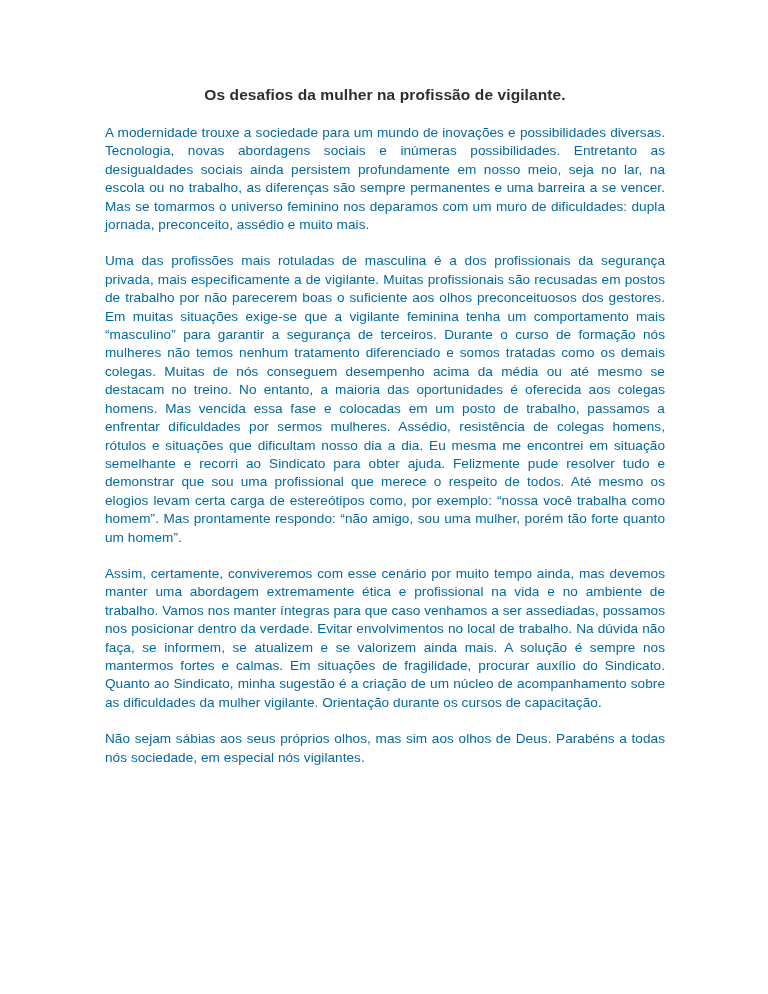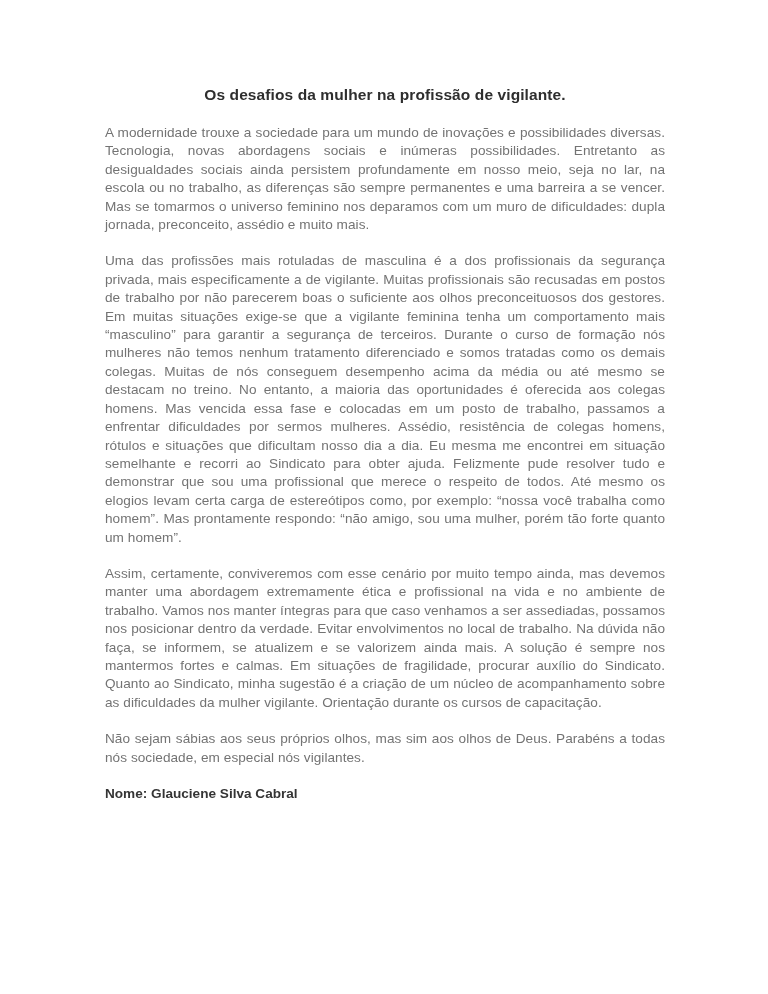--- a/index.html
+++ b/index.html
@@ -25,21 +25,21 @@
     font-size: 15.5px;
     font-weight: bold;
     color: #2e2e2e;
     text-align: center;
     letter-spacing: 0.1px;
   }
   .para {
     margin: 0 0 18px 0;
     font-size: 13.6px;
     line-height: 18.4px;
-    color: #737373;
+    color: #0369a1;
     text-align: justify;
     letter-spacing: 0.05px;
   }
   .signature {
     margin: 0;
     font-size: 13.6px;
     line-height: 18.4px;
     font-weight: bold;
     color: #353535;
     text-align: left;
@@ -52,14 +52,13 @@
   <h1 class="doc-title">Os desafios da mulher na profissão de vigilante.</h1>
 
   <p class="para">A modernidade trouxe a sociedade para um mundo de inovações e possibilidades diversas. Tecnologia, novas abordagens sociais e inúmeras possibilidades. Entretanto as desigualdades sociais ainda persistem profundamente em nosso meio, seja no lar, na escola ou no trabalho, as diferenças são sempre permanentes e uma barreira a se vencer. Mas se tomarmos o universo feminino nos deparamos com um muro de dificuldades: dupla jornada, preconceito, assédio e muito mais.</p>
 
   <p class="para">Uma das profissões mais rotuladas de masculina é a dos profissionais da segurança privada, mais especificamente a de vigilante. Muitas profissionais são recusadas em postos de trabalho por não parecerem boas o suficiente aos olhos preconceituosos dos gestores. Em muitas situações exige-se que a vigilante feminina tenha um comportamento mais “masculino” para garantir a segurança de terceiros. Durante o curso de formação nós mulheres não temos nenhum tratamento diferenciado e somos tratadas como os demais colegas. Muitas de nós conseguem desempenho acima da média ou até mesmo se destacam no treino. No entanto, a maioria das oportunidades é oferecida aos colegas homens. Mas vencida essa fase e colocadas em um posto de trabalho, passamos a enfrentar dificuldades por sermos mulheres. Assédio, resistência de colegas homens, rótulos e situações que dificultam nosso dia a dia. Eu mesma me encontrei em situação semelhante e recorri ao Sindicato para obter ajuda. Felizmente pude resolver tudo e demonstrar que sou uma profissional que merece o respeito de todos. Até mesmo os elogios levam certa carga de estereótipos como, por exemplo: “nossa você trabalha como homem”. Mas prontamente respondo: “não amigo, sou uma mulher, porém tão forte quanto um homem”.</p>
 
   <p class="para">Assim, certamente, conviveremos com esse cenário por muito tempo ainda, mas devemos manter uma abordagem extremamente ética e profissional na vida e no ambiente de trabalho. Vamos nos manter íntegras para que caso venhamos a ser assediadas, possamos nos posicionar dentro da verdade. Evitar envolvimentos no local de trabalho. Na dúvida não faça, se informem, se atualizem e se valorizem ainda mais. A solução é sempre nos mantermos fortes e calmas. Em situações de fragilidade, procurar auxílio do Sindicato. Quanto ao Sindicato, minha sugestão é a criação de um núcleo de acompanhamento sobre as dificuldades da mulher vigilante. Orientação durante os cursos de capacitação.</p>
 
   <p class="para">Não sejam sábias aos seus próprios olhos, mas sim aos olhos de Deus. Parabéns a todas nós sociedade, em especial nós vigilantes.</p>
 
-  <p class="signature">Nome: Glauciene Silva Cabral</p>
 </div>
 
 </body></html>

